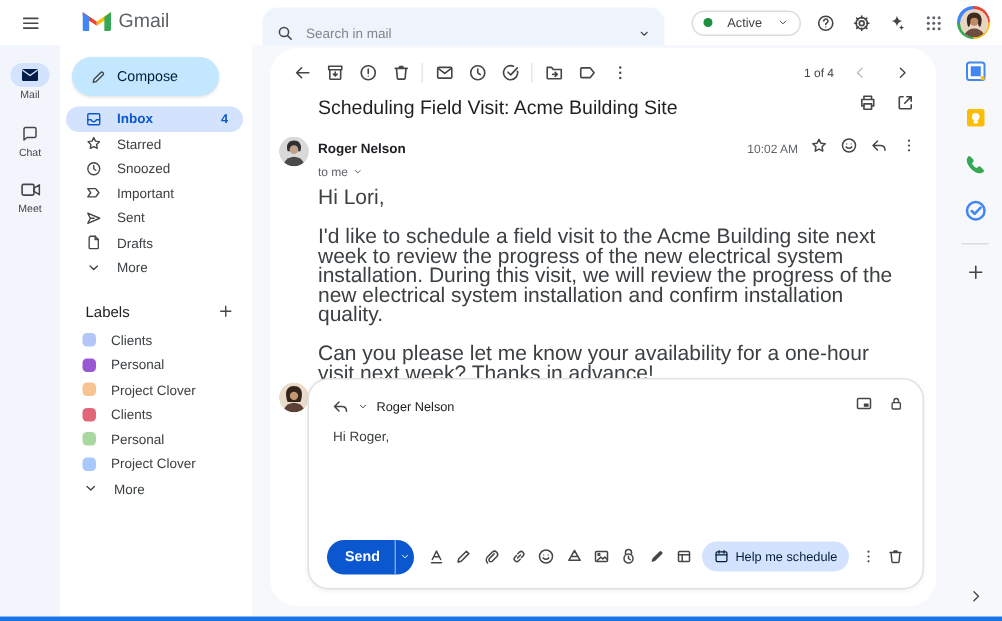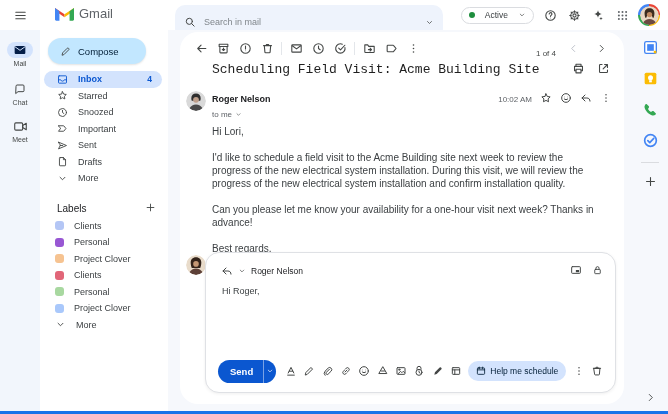--- a/index.html
+++ b/index.html
@@ -51,32 +51,32 @@
   .lhead .plus { margin-left:auto; }
   .lrow { height:16.5px; display:flex; align-items:center; gap:10px; padding-left:15px; font-size:9px; color:#3c4043; }
   .ldot { width:9px; height:9px; border-radius:3px; flex:0 0 auto; }
 
   
   #main { position:absolute; left:168px; top:30px; width:500px; height:381px; background:#f6f8fc; }
   #card { position:absolute; left:12px; top:2px; width:444px; height:372px; background:#fff; border-radius:18px; }
   #cardtoolbar { position:absolute; top:6px; left:10px; right:12px; height:20px; display:flex; align-items:center; }
   .tbi { width:22px; height:20px; display:flex; align-items:center; justify-content:center; }
   .vd { width:1px; height:13px; background:#e3e6ea; margin:0 3px; }
-  #pagwrap { margin-left:auto; display:flex; align-items:flex-end; gap:6px; }
+  #pagwrap { margin-left:auto; display:flex; align-items:center; gap:6px; }
   #pagination { font-size:8px; color:#444746; }
-  #subjectrow { position:absolute; top:30px; left:32px; right:14px; display:flex; align-items:flex-start; gap:12px;font-family:Liberation Mono, monospace; }
+  #subjectrow { position:absolute; top:30px; left:32px; right:14px; display:flex; align-items:center; gap:12px; }
   #subjectrow h1 { flex:1; font-size:13px; font-weight:400; color:#1f1f1f; }
   #msgavatar { position:absolute; left:6px; top:59px; }
   #msghead { position:absolute; top:58px; left:32px; right:12px; }
   #msghead .r1 { display:flex; align-items:center; }
   #sender { font-size:9px; font-weight:bold; color:#202124; }
   #msgmeta { margin-left:auto; display:flex; align-items:center; gap:8px; }
   #msgtime { font-size:8px; color:#5f6368; }
   #tome { display:flex; align-items:center; gap:3px; margin-top:2px; font-size:8px; color:#5f6368; }
-  #msgbody { position:absolute; top:93px; left:32px; right:22px; font-size:10px; line-height:13px; color:#3c4043; }
+  #msgbody { position:absolute; top:93px; left:32px; right:22px; font-size:14px; line-height:13px; color:#3c4043; }
   .bp { margin-bottom:13px; }
   #replyavatar { position:absolute; left:6px; top:223px; }
   #reply { position:absolute; left:25px; top:220px; right:8px; height:141px; background:#fff;
            border:1px solid #dfe1e5; border-radius:14px; box-shadow:0 1px 3px rgba(60,64,67,.08); }
   #replyhead { position:absolute; top:9px; left:15px; right:12px; display:flex; align-items:center; gap:5px; }
   #replyto { font-size:8.5px; color:#202124; }
   #replyheadicons { margin-left:auto; display:flex; align-items:center; gap:10px; }
   #replygreeting { position:absolute; top:33px; left:16px; font-size:9px; color:#3c4043; }
   #replybody { position:absolute; top:48px; left:16px; right:16px; font-size:9px; color:#3c4043; }
   #replybar { position:absolute; left:12px; right:10px; bottom:9px; height:24px; display:flex; align-items:center; gap:2px; }

